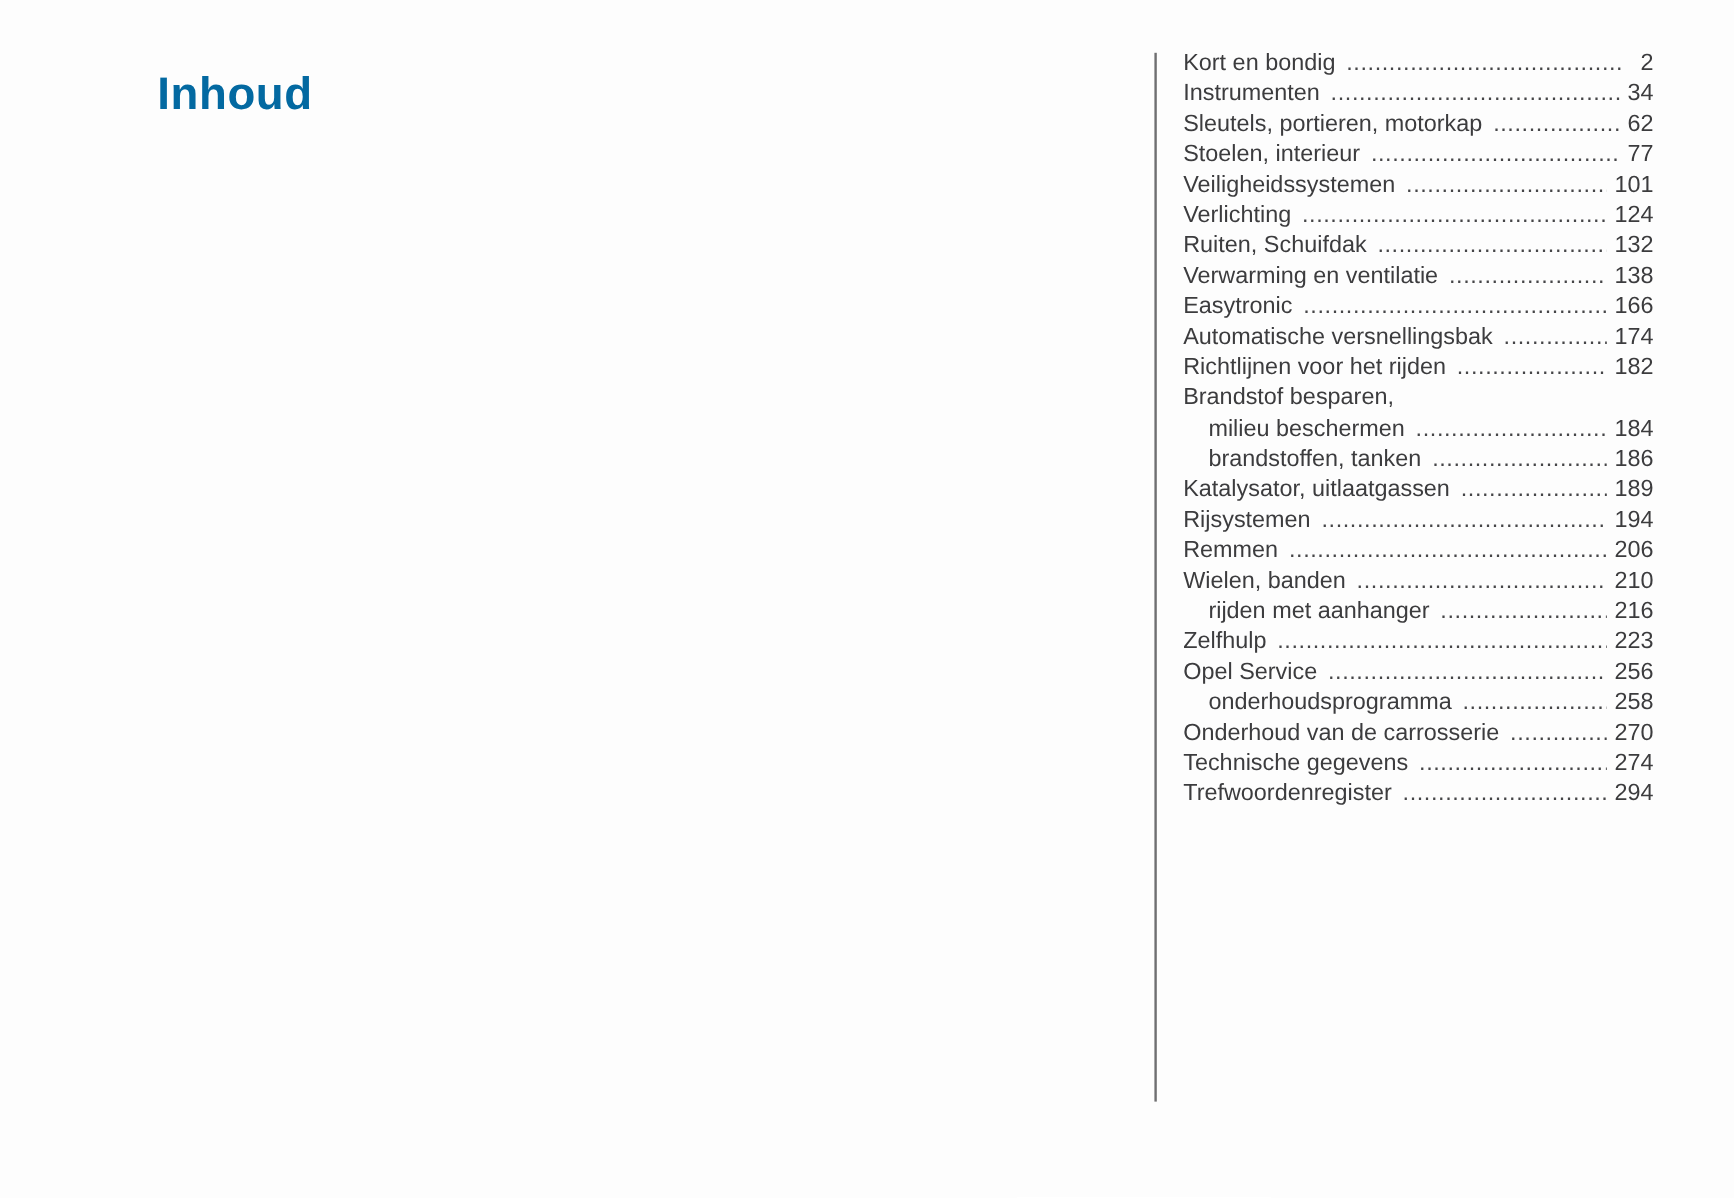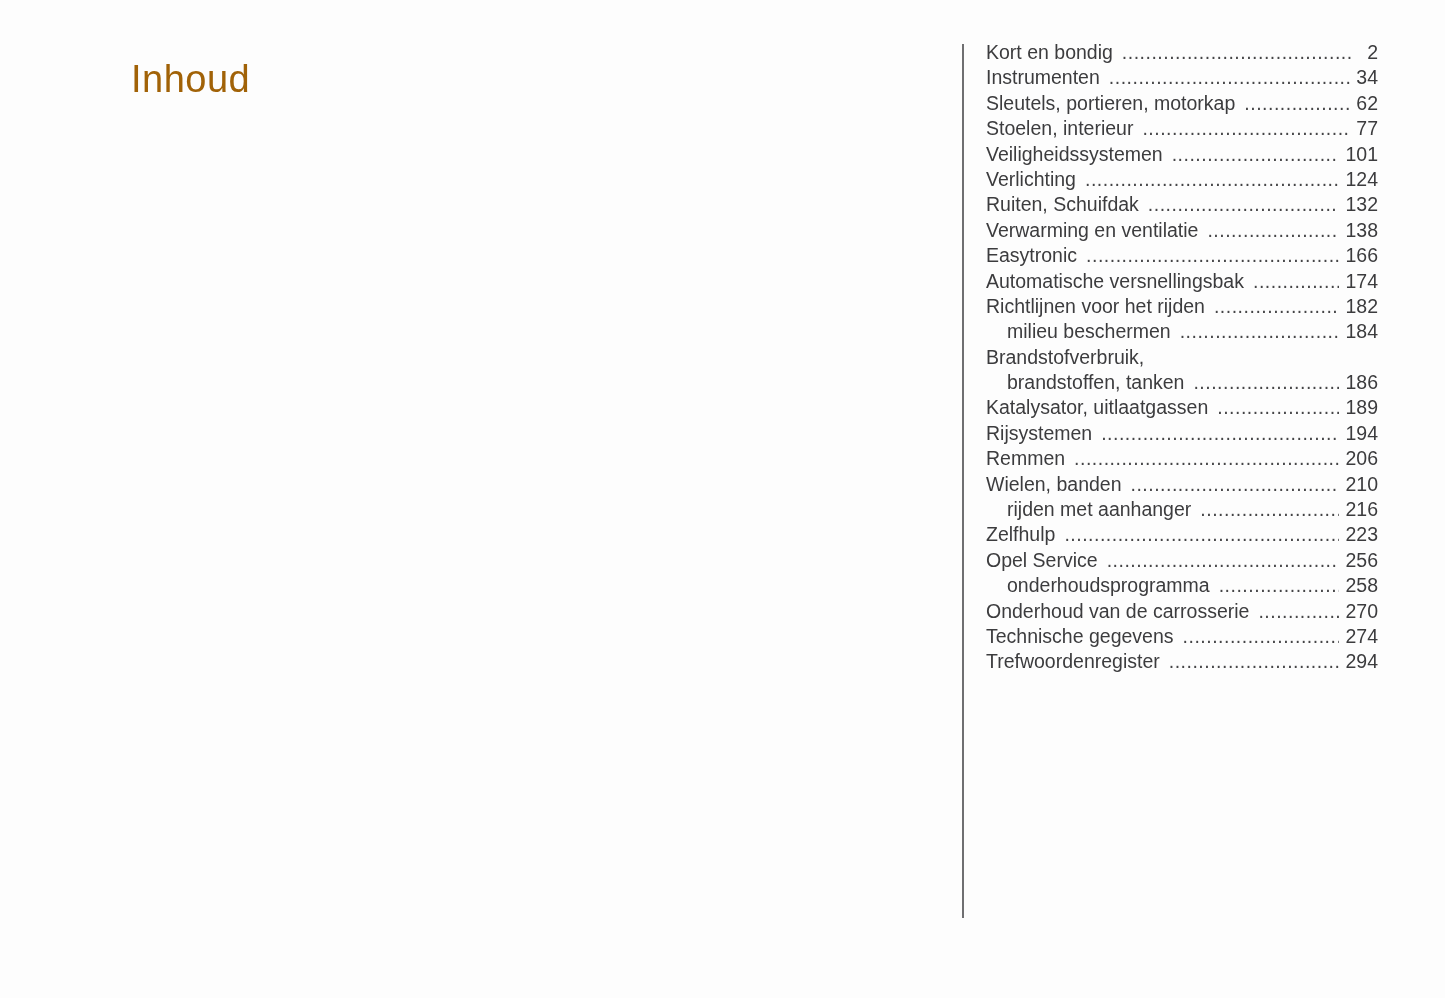--- a/index.html
+++ b/index.html
@@ -14,23 +14,23 @@
     background: #fdfdfd;
     overflow: hidden;
     font-family: "Liberation Sans", sans-serif;
     color: #3c3c3e;
   }
   .doc-title {
     position: absolute;
     left: 131px;
     top: 33px;
     font-size: 38px;
-    font-weight: normal;
+    font-weight: bold;
     letter-spacing: 0.5px;
-    color: #a16207;
+    color: #0369a1;
   }
   .vertical-rule {
     position: absolute;
     left: 962px;
     top: 44px;
     width: 2px;
     height: 874px;
     background: #6f6f71;
   }
   .toc {
@@ -138,31 +138,31 @@
     <span class="toc-leader" aria-hidden="true">........................................................................................................................</span>
     <span class="toc-page">174</span>
   </li>
 
   <li class="toc-row">
     <span class="toc-label">Richtlijnen voor het rijden</span>
     <span class="toc-leader" aria-hidden="true">........................................................................................................................</span>
     <span class="toc-page">182</span>
   </li>
 
+  <li class="toc-row no-page">
+    <span class="toc-label">Brandstof besparen,</span>
+
+  </li>
 
   <li class="toc-row indent">
     <span class="toc-label">milieu beschermen</span>
     <span class="toc-leader" aria-hidden="true">........................................................................................................................</span>
     <span class="toc-page">184</span>
   </li>
 
-  <li class="toc-row no-page">
-    <span class="toc-label">Brandstofverbruik,</span>
-
-  </li>
 
   <li class="toc-row indent">
     <span class="toc-label">brandstoffen, tanken</span>
     <span class="toc-leader" aria-hidden="true">........................................................................................................................</span>
     <span class="toc-page">186</span>
   </li>
 
   <li class="toc-row">
     <span class="toc-label">Katalysator, uitlaatgassen</span>
     <span class="toc-leader" aria-hidden="true">........................................................................................................................</span>

